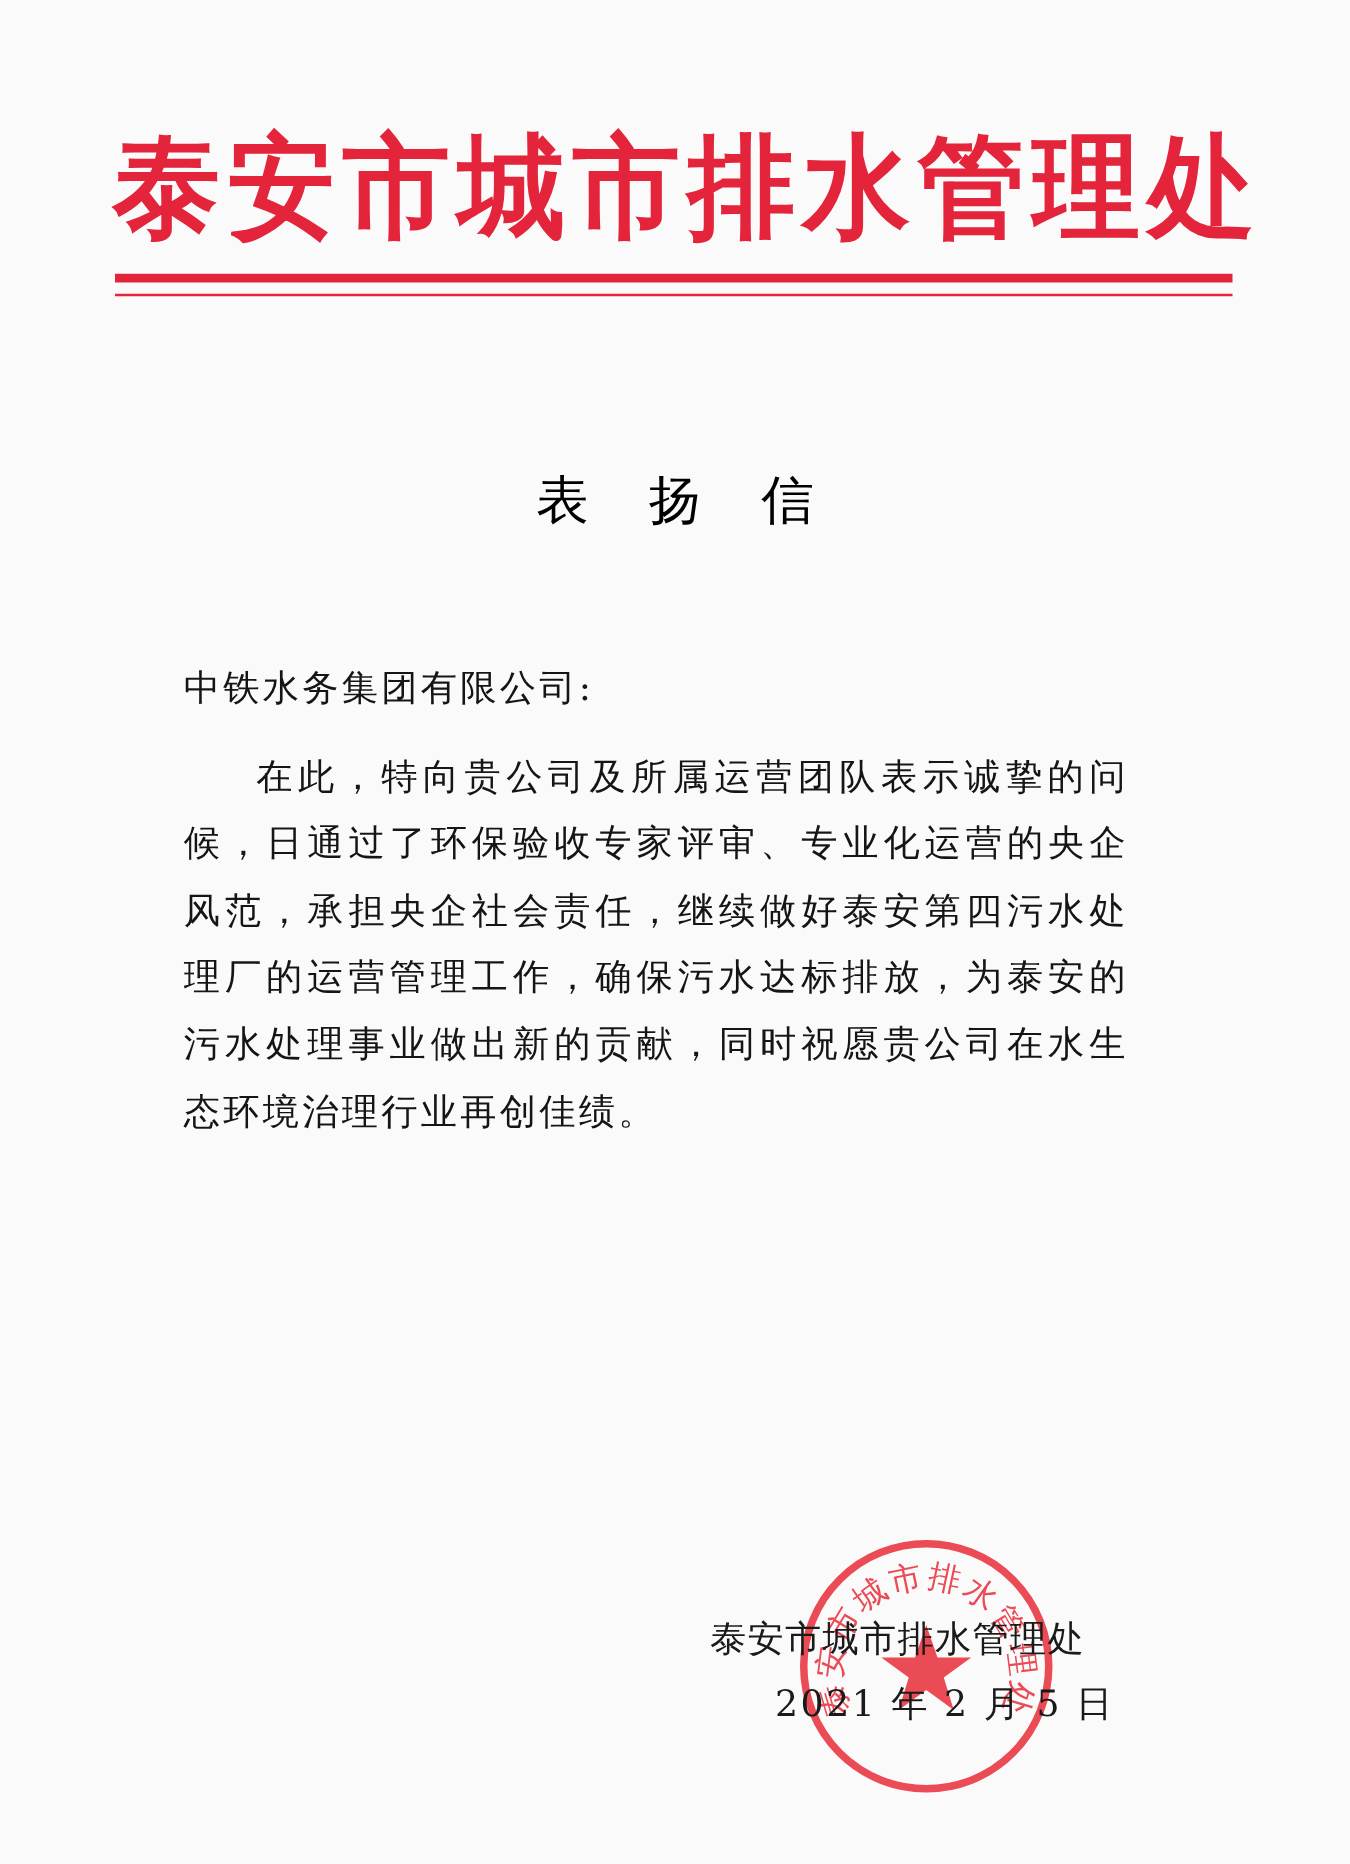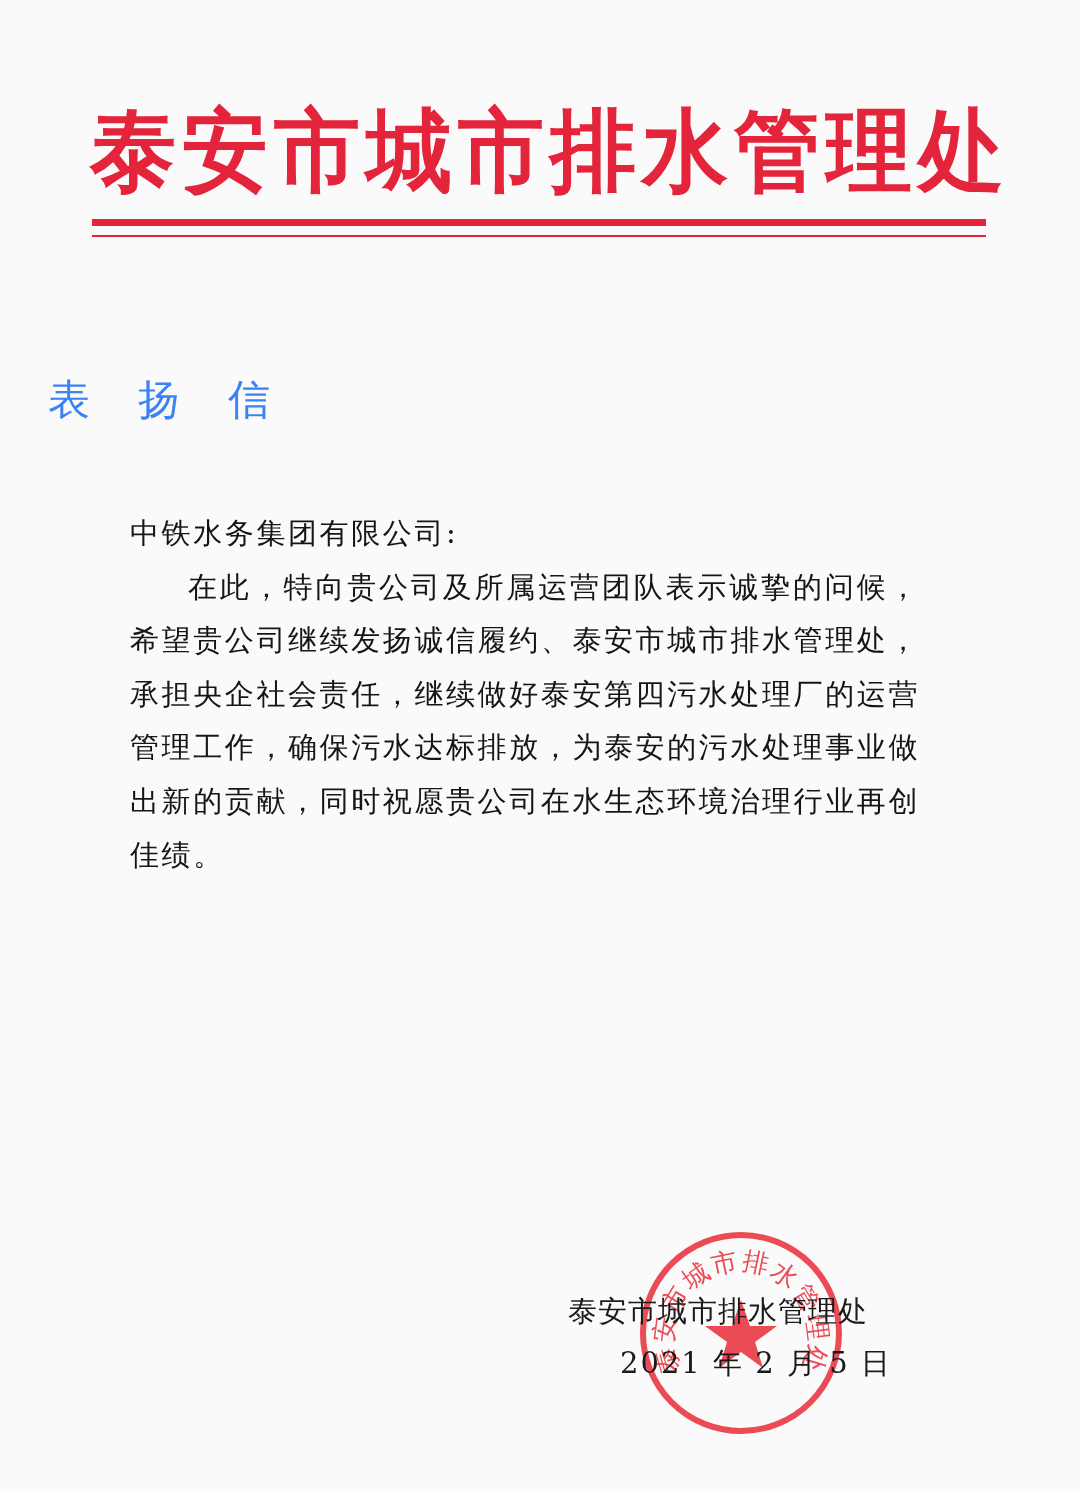--- a/index.html
+++ b/index.html
@@ -36,38 +36,39 @@
     .rule-thin {
       position: absolute;
       left: 92px; top: 235px;
       width: 894px; height: 2px;
       background: #e3243a;
     }
     .doc-title {
       position: absolute;
       left: 0; top: 372px;
       width: 1080px;
+      text-align: center;
       font-size: 42px;
       letter-spacing: 48px;
       text-indent: 48px;
       line-height: 56px;
-      color: #3b82f6;
+      color: #000000;
     }
     .body-text {
       position: absolute;
       left: 130px;
       top: 507px;
       width: 790px;
       font-size: 29px;
       line-height: 53.6px;
       letter-spacing: 2.6px;
       color: #151515;
       text-align: justify;
     }
-    .body-text p { margin: 0; }
+    .body-text p { margin: 17px; }
     .salutation { margin: 0; }
     .indent { text-indent: 58px; }
     .seal {
       position: absolute;
       left: 640px;
       top: 1232px;
       width: 190px;
       height: 190px;
       border: 6px solid #e8333f;
       border-radius: 50%;
@@ -90,21 +91,21 @@
 <body>
 
 <div class="letterhead">泰安市城市排水管理处</div>
 <div class="rule-thick"></div>
 <div class="rule-thin"></div>
 
 <div class="doc-title">表扬信</div>
 
 <div class="body-text">
   <p class="salutation">中铁水务集团有限公司:</p>
-  <p class="indent">在此，特向贵公司及所属运营团队表示诚挚的问候，希望贵公司继续发扬诚信履约、泰安市城市排水管理处，承担央企社会责任，继续做好泰安第四污水处理厂的运营管理工作，确保污水达标排放，为泰安的污水处理事业做出新的贡献，同时祝愿贵公司在水生态环境治理行业再创佳绩。</p>
+  <p class="indent">在此，特向贵公司及所属运营团队表示诚挚的问候，日通过了环保验收专家评审、专业化运营的央企风范，承担央企社会责任，继续做好泰安第四污水处理厂的运营管理工作，确保污水达标排放，为泰安的污水处理事业做出新的贡献，同时祝愿贵公司在水生态环境治理行业再创佳绩。</p>
 </div>
 
 <div class="seal">
   <svg width="190" height="190" viewBox="0 0 190 190">
     <defs>
       <path id="sealArc" d="M 30,120 A 68,68 0 1,1 160,120" fill="none"></path>
     </defs>
     <text font-size="26" fill="#e8333f" font-family="DejaVu Serif, serif" letter-spacing="2">
       <textPath href="#sealArc" startOffset="50%" text-anchor="middle">泰安市城市排水管理处</textPath>
     </text>

